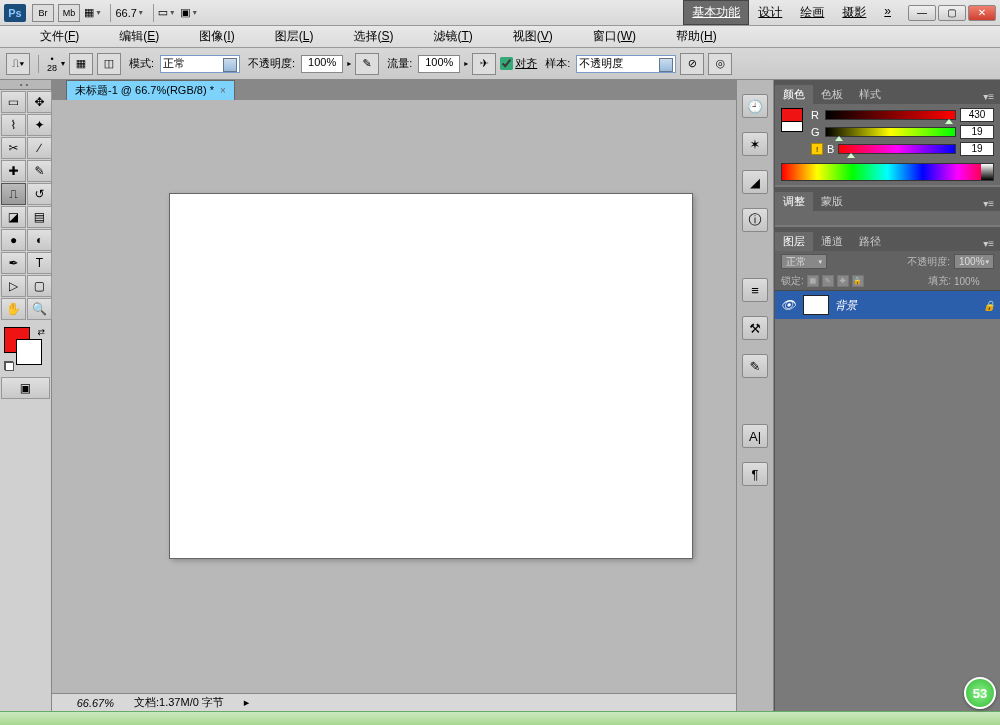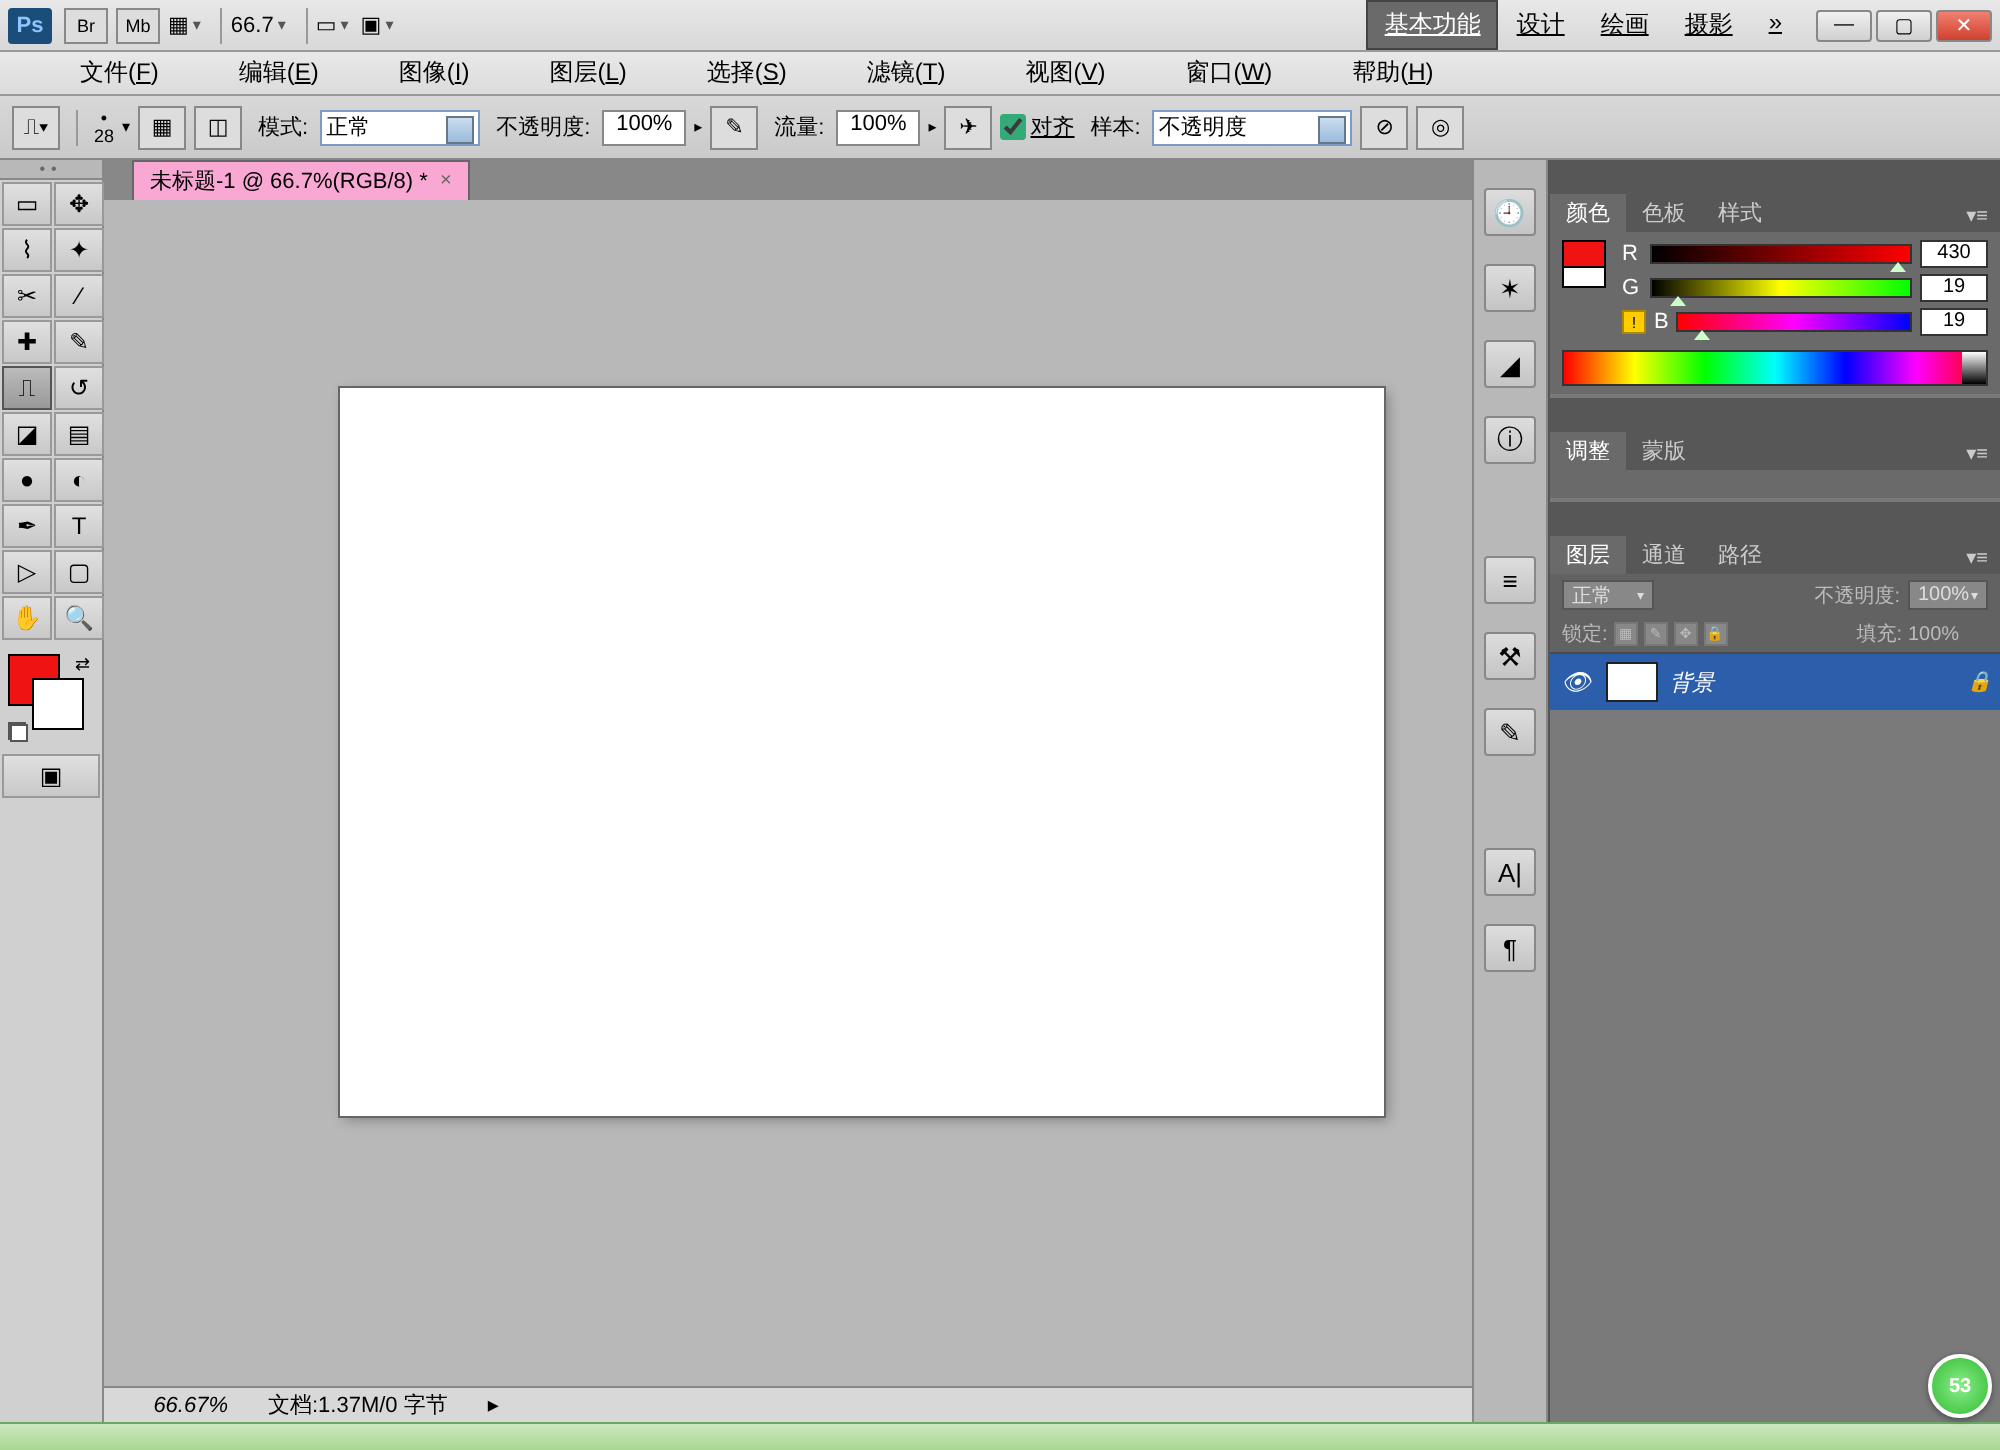--- a/index.html
+++ b/index.html
@@ -48,35 +48,35 @@
 .swap-icon { position:absolute; right:2px; top:0; font-size:9px; }
 .mini-sw { position:absolute; left:0; bottom:0; width:10px; height:10px; }
 .mini-sw::before{content:"";position:absolute;width:7px;height:7px;background:#000;border:1px solid #555;top:0;left:0;}
 .mini-sw::after{content:"";position:absolute;width:7px;height:7px;background:#fff;border:1px solid #555;bottom:0;right:0;}
 .mask-mode { display:flex; gap:1px; padding:0 1px; }
 .mask-mode .tool{width:100%;}
 
 
 .canvas-area { flex: 1; background: #b8b8b8; position: relative; display:flex; flex-direction:column; }
 .doc-tab-bar { height: 20px; background: #888; display: flex; align-items: end; padding-left: 14px; }
-.doc-tab { background: #f9a8d4; padding: 2px 8px; font-size: 11px; border: 1px solid #666; border-bottom: none; display:flex; align-items:center; gap:6px; }
+.doc-tab { background: #7dd3fc; padding: 2px 8px; font-size: 11px; border: 1px solid #666; border-bottom: none; display:flex; align-items:center; gap:6px; }
 .doc-tab .x { font-size:10px; color:#666; cursor:pointer; }
 .canvas-viewport { flex:1; position: relative; background: #b8b8b8; overflow:hidden; }
 .canvas { position: absolute; background: #fff; box-shadow: 0 0 0 1px #666, 2px 2px 6px rgba(0,0,0,0.3); left: 118px; top: 94px; width: 522px; height: 364px; }
 .status-bar { height: 18px; background: #d8d8d8; border-top: 1px solid #888; display: flex; align-items: center; font-size: 11px; padding: 0 6px; gap: 20px; }
 .status-bar .zoom { width: 56px; text-align:right;font-style:italic; }
 
 
 .dock-col { width: 38px; background: #b8b8b8; border-left: 1px solid #888; border-right:1px solid #888; padding-top: 14px; display:flex; flex-direction:column; align-items:center; gap:14px; }
 .dock-ic { width: 26px; height: 24px; background: linear-gradient(#ddd,#c4c4c4); border: 1px solid #888; display:flex; align-items:center; justify-content:center; font-size:13px; cursor:pointer; border-radius:2px; }
 .dock-gap { height: 18px; }
 
 .panels { width: 226px; background: #7a7a7a; display: flex; flex-direction: column; border-left:1px solid #555; }
 .panel-group { background: #6a6a6a; }
-.panel-tabs { height: 36px; background: #575757; display: flex; align-items: end; }
+.panel-tabs { height: 24px; background: #575757; display: flex; align-items: end; }
 .ptab { padding: 2px 8px; font-size: 11px; color: #ccc; cursor: pointer; }
 .ptab.active { background: #6a6a6a; color: #fff; }
 .ptab-menu { margin-left:auto; padding:2px 6px; color:#ccc; font-size:10px; cursor:pointer; }
 .panel-body { background: #6a6a6a; padding: 4px 6px; color: #fff; font-size: 11px; }
 
 
 .color-row { display: flex; align-items: center; gap: 4px; margin-bottom: 3px; }
 .color-row .lbl { width: 10px; }
 .slider { flex: 1; height: 10px; position: relative; border:1px solid #333; }
 .slider.r { background: linear-gradient(to right,#000,#f00); }
@@ -101,21 +101,21 @@
 .layer-row { display:flex; align-items:center; height:28px; background:#2b5fab; color:#fff; font-size:11px; font-style:italic; padding:0 4px; gap:6px; }
 .layer-eye { width:18px; text-align:center; font-size:12px; }
 .layer-thumb { width:26px; height:20px; background:#fff; border:1px solid #222; }
 .layer-lock { margin-left:auto; font-size:10px; }
 .layers-fill { flex:1; background:#7a7a7a; }
 
 
 .taskbar { position:absolute; bottom:0; left:0; right:0; height:14px; background:linear-gradient(#cde8c0,#a8d890); border-top:1px solid #6a6; }
 
 
-.badge { position:absolute; right:4px; bottom:16px; width:32px; height:32px; border-radius:50%; background:radial-gradient(#8e8,#3b3); border:2px solid #fff; box-shadow:0 1px 3px rgba(0,0,0,.4); display:flex; align-items:center; justify-content:center; color:#fff; font-weight:bold; font-size:10px; }
+.badge { position:absolute; right:4px; bottom:16px; width:32px; height:32px; border-radius:50%; background:radial-gradient(#8e8,#3b3); border:2px solid #fff; box-shadow:0 1px 3px rgba(0,0,0,.4); display:flex; align-items:center; justify-content:center; color:#fff; font-weight:bold; font-size:13px; }
 
 </style>
 </head>
 <body>
 
 <div class="title-bar">
   <div class="ps-logo">Ps</div>
   <div class="tb-icon">
       <span>Br</span>
     </div>

